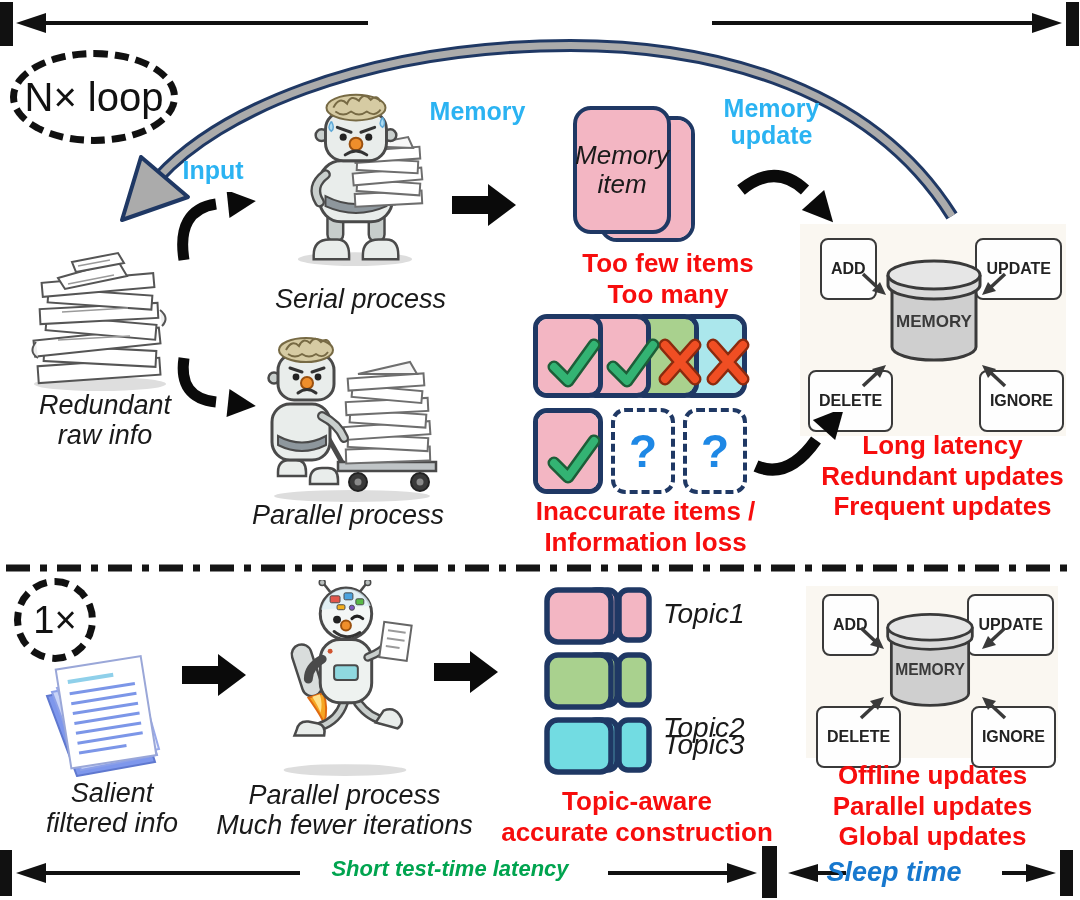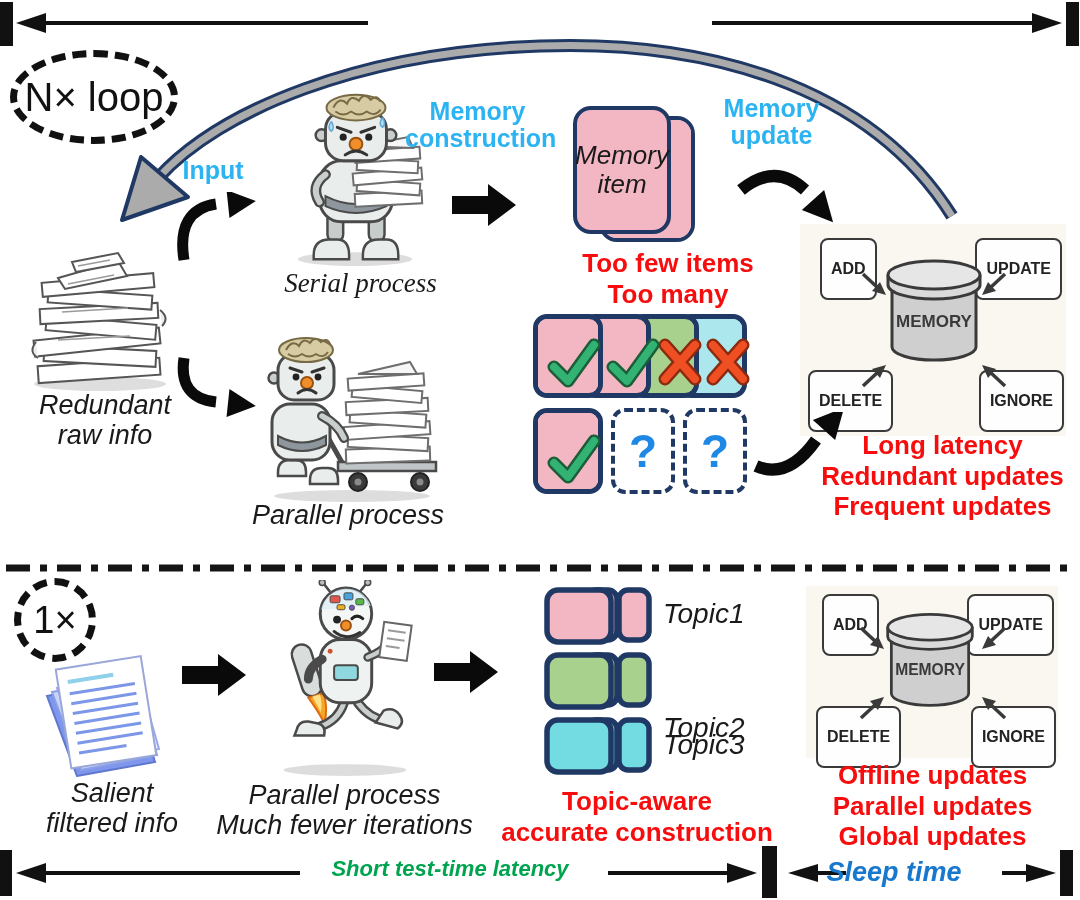--- a/index.html
+++ b/index.html
@@ -120,21 +120,21 @@
     </g>
     <path d="M62 42 l14 5" stroke="#333" stroke-width="3" stroke-linecap="round"></path>
     <path d="M100 42 l-14 5" stroke="#333" stroke-width="3" stroke-linecap="round"></path>
     <circle cx="68" cy="52" r="3.6" fill="#222"></circle>
       <circle cx="94" cy="52" r="3.6" fill="#222"></circle>
     <circle cx="81" cy="59" r="6.5" fill="#EF8E2B" stroke="#9A500F" stroke-width="2"></circle>
     <path d="M70 70 q11 -8 22 0" fill="none" stroke="#333" stroke-width="3" stroke-linecap="round"></path>
     <path d="M56 36 q4 7 0 10 q-5 -3 0 -10" fill="#AEDCF2" stroke="#5FA8D6" stroke-width="1.5"></path>
     <path d="M108 32 q4 7 0 10 q-5 -3 0 -10" fill="#AEDCF2" stroke="#5FA8D6" stroke-width="1.5"></path>
   </svg>
-  <div class="abs caption" style="left:268px;top:268px;width:185px;font-family:Liberation Serif, serif;">Serial process</div>
+  <div class="abs caption" style="left:268px;top:284px;width:185px;">Serial process</div>
 
   <svg class="abs" style="left:252px;top:312px;" width="192" height="192" viewBox="0 0 192 192">
     <ellipse cx="100" cy="184" rx="78" ry="6" fill="#DDDDDD"></ellipse>
     <path d="M64 104 L92 154" stroke="#4A4A4A" stroke-width="5" stroke-linecap="round"></path>
     <rect x="86" y="150" width="98" height="9" fill="#BFC4C6" stroke="#4A4A4A" stroke-width="2.5"></rect>
     <circle cx="106" cy="170" r="9" fill="#3A3A3A" stroke="#222" stroke-width="2"></circle>
       <circle cx="106" cy="170" r="3.5" fill="#8a8a8a"></circle>
     <circle cx="168" cy="170" r="9" fill="#3A3A3A" stroke="#222" stroke-width="2"></circle>
       <circle cx="168" cy="170" r="3.5" fill="#8a8a8a"></circle>
     <g transform="translate(94,58)" fill="#FFFFFF" stroke="#6E6E6E" stroke-width="2">
@@ -166,21 +166,20 @@
       <circle cx="66" cy="65" r="3.4" fill="#222"></circle>
     <circle cx="55" cy="71" r="6" fill="#EF8E2B" stroke="#9A500F" stroke-width="2"></circle>
     <path d="M46 81 q9 -7 18 0" fill="none" stroke="#333" stroke-width="3" stroke-linecap="round"></path>
   </svg>
   <div class="abs caption" style="left:228px;top:500px;width:240px;">
     <span class="line2">Parallel process</span>
   </div>
 
   <div class="abs cyan-label" style="left:405px;top:98px;width:145px;">
     <span class="line2">Memory</span>
-    <span class="line2">construction</span>
   </div>
   <svg class="abs" style="left:452px;top:183px;" width="64" height="44">
     <polygon points="0,13 36,13 36,1 64,22 36,43 36,31 0,31" fill="#0a0a0a"></polygon>
   </svg>
 
   <div class="abs" style="left:573px;top:106px;width:124px;height:140px;">
     <div class="memitem-card" style="left:26px;top:10px;width:96px;height:126px;">
         <div style="width:100%;height:100%;border-radius:14px;background:var(--c-pink);"></div>
       </div>
     <div class="memitem-card" style="left:0;top:0;width:98px;height:128px;background:var(--c-pink);display:flex;align-items:center;justify-content:center;">
@@ -271,20 +270,24 @@
       </svg>
     </div>
     <div class="dash-box" style="left:78px;top:94px;width:64px;height:86px;">
       <span>?</span>
     </div>
     <div class="dash-box" style="left:150px;top:94px;width:64px;height:86px;">
       <span>?</span>
     </div>
   </div>
 
+  <div class="abs red-label" style="left:518px;top:496px;width:255px;">
+    <span class="line2">Inaccurate items /</span>
+    <span class="line2">Information loss</span>
+  </div>
 
   <svg class="abs" style="left:748px;top:412px;" width="100" height="72">
     <path d="M8 54 Q40 68 68 28" fill="none" stroke="#0a0a0a" stroke-width="12"></path>
     <polygon points="0,-15 30,0 0,15" transform="translate(76,18) rotate(-48)" fill="#0a0a0a"></polygon>
   </svg>
 
   <div class="abs red-label" style="left:820px;top:430px;width:245px;">
     <span class="line2">Long latency</span>
     <span class="line2">Redundant updates</span>
     <span class="line2">Frequent updates</span>

